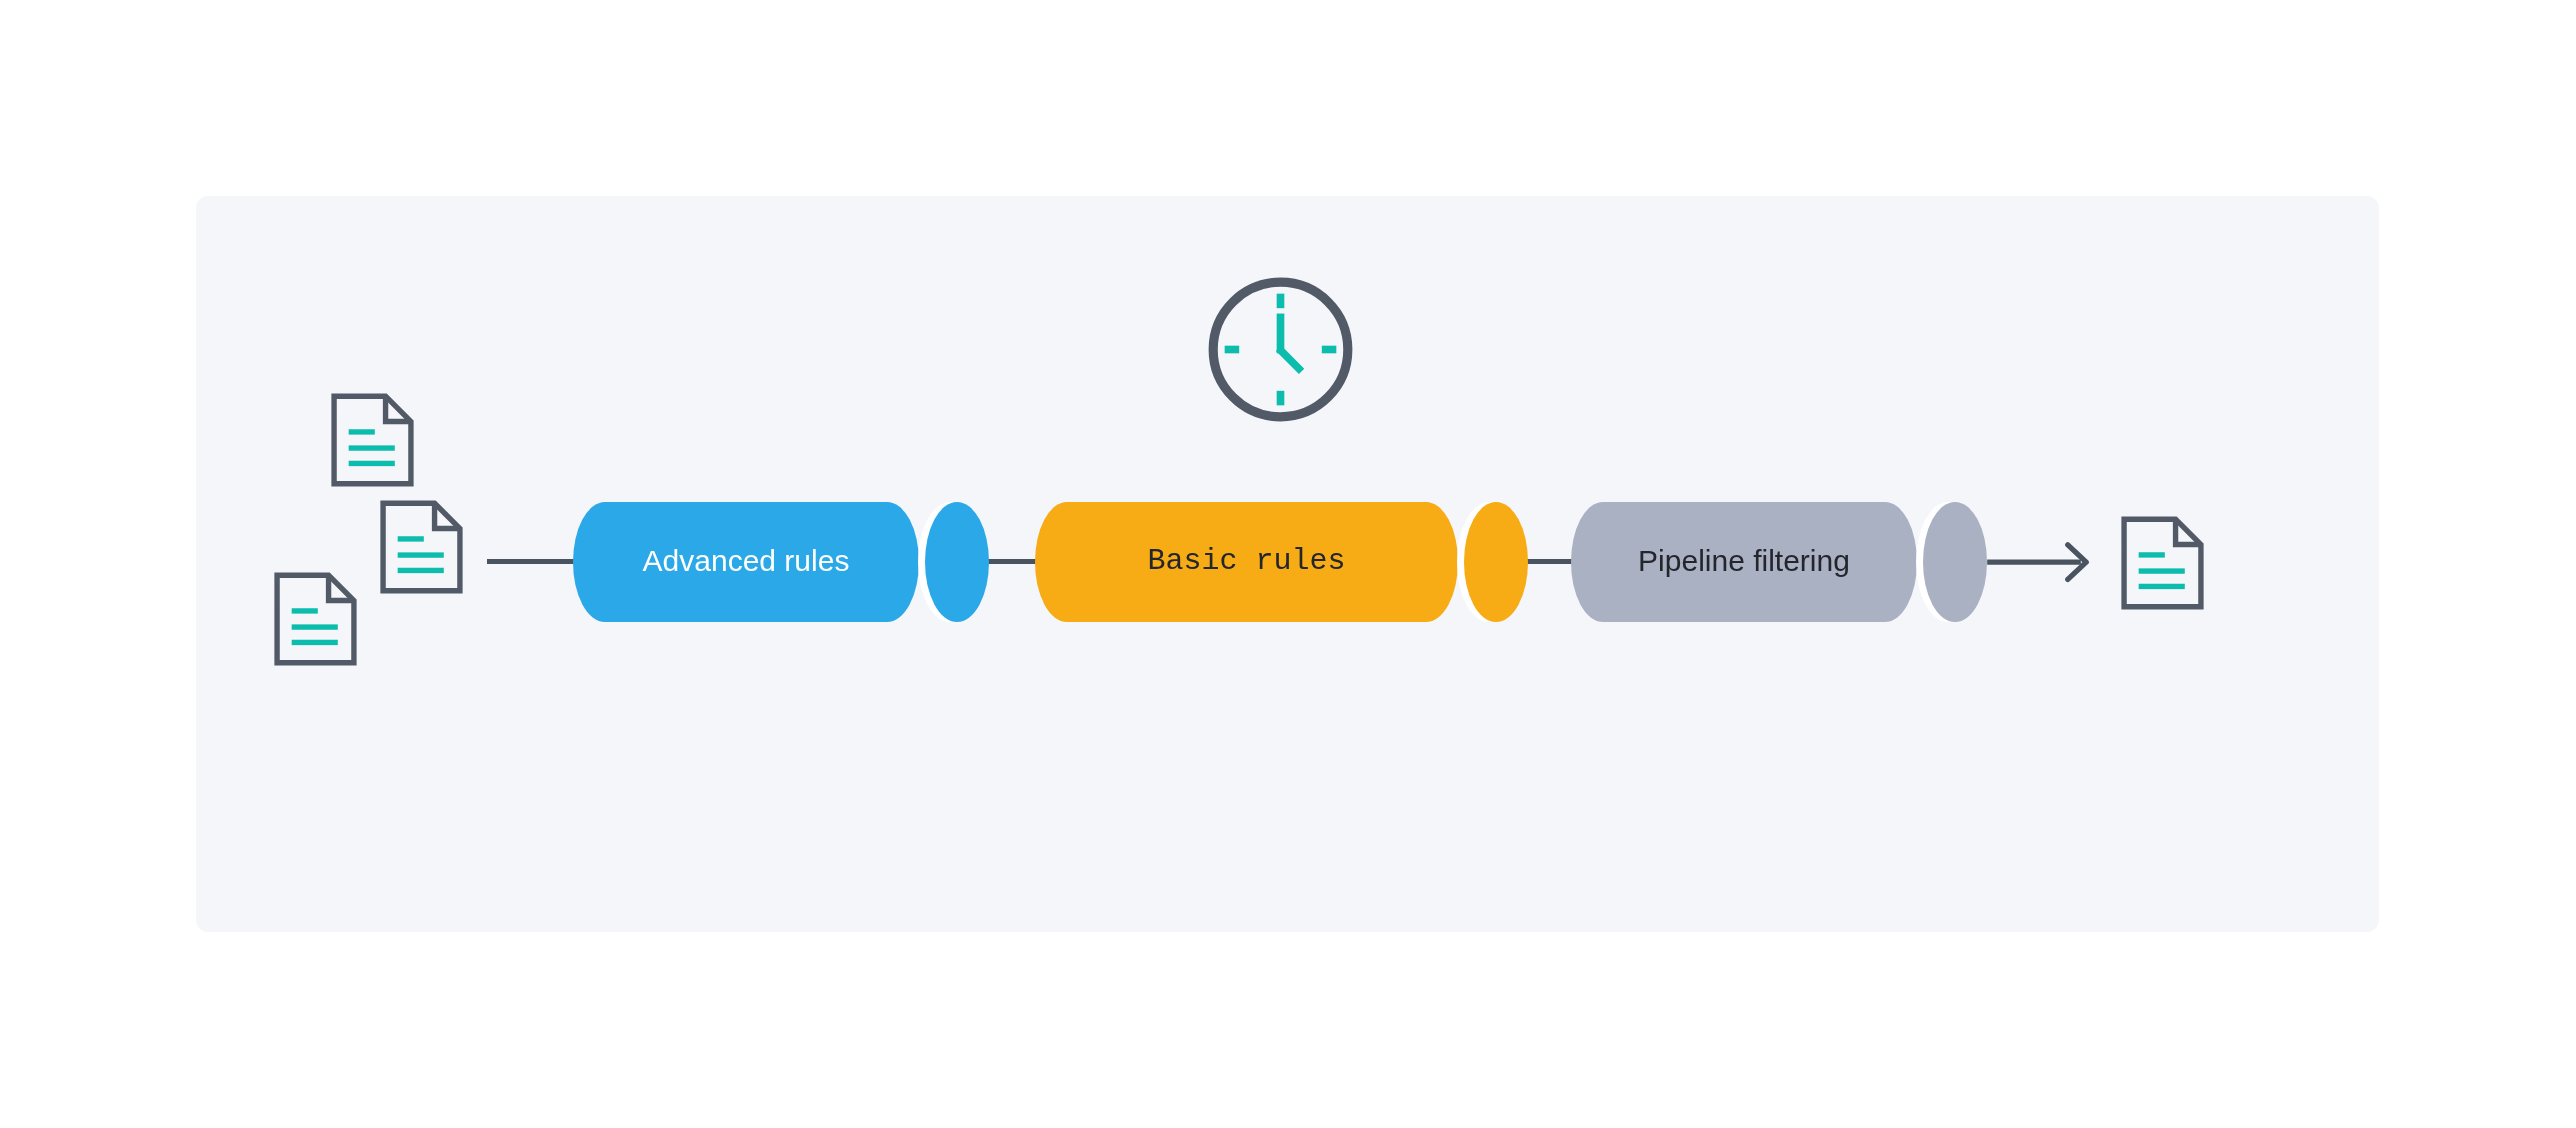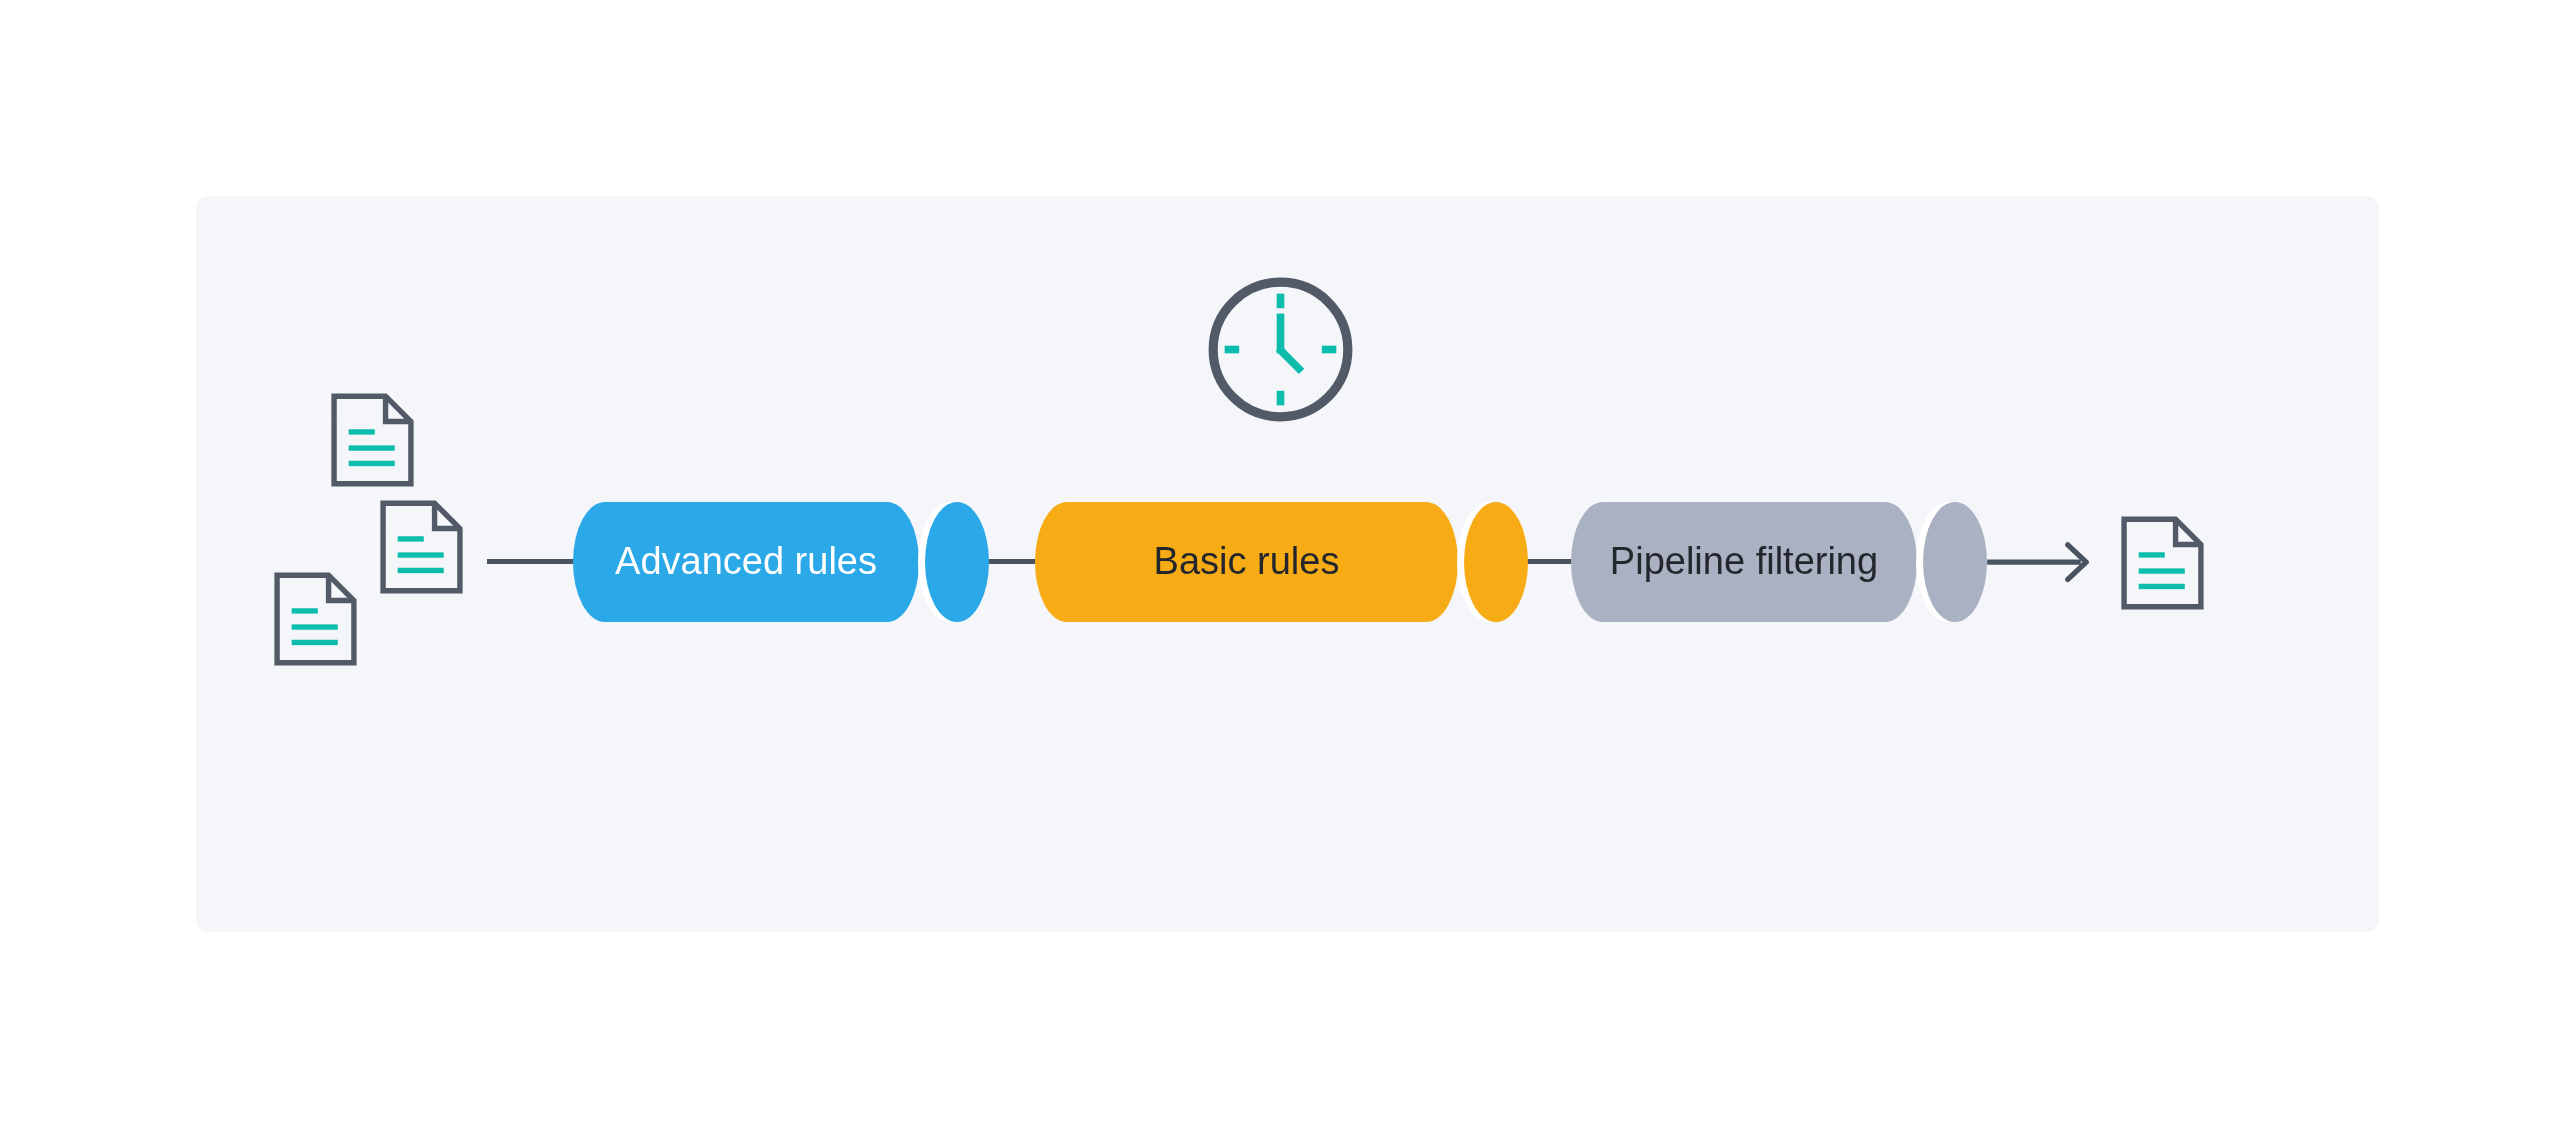--- a/index.html
+++ b/index.html
@@ -62,30 +62,30 @@
   .cyl .cyl-cap {
     position: absolute;
     top: 0; right: 0;
     width: 64px;
     height: 120px;
     border-radius: 50%;
     background: var(--stage-color, #cccccc);
     box-shadow: -7px 0 0 0 var(--gap, #ffffff);
   }
   .cyl .cyl-label {
-    font-size: 38px;
+    font-size: 30px;
     line-height: 1;
     letter-spacing: 0px;
     color: var(--stage-text, #222222);
     white-space: nowrap;
     padding-bottom: 1.5px;
   }
   #stage-0 { left: 377px;  width: 416px; }
   #stage-0 .cyl-body { width: 346px; }
-  #stage-1 { left: 839px; width: 493px; }
+  #stage-1 { left: 839px; width: 493px; font-family: Liberation Mono, monospace; }
   #stage-1 .cyl-body { width: 423px; }
   #stage-2 { left: 1375px; width: 416px; }
   #stage-2 .cyl-body { width: 346px; align-items: center; }
   
   .doc {
     position: absolute;
     width: 83px;
     height: 94px;
   }
   #doc-1 { left: 135px;  top: 197px; }

